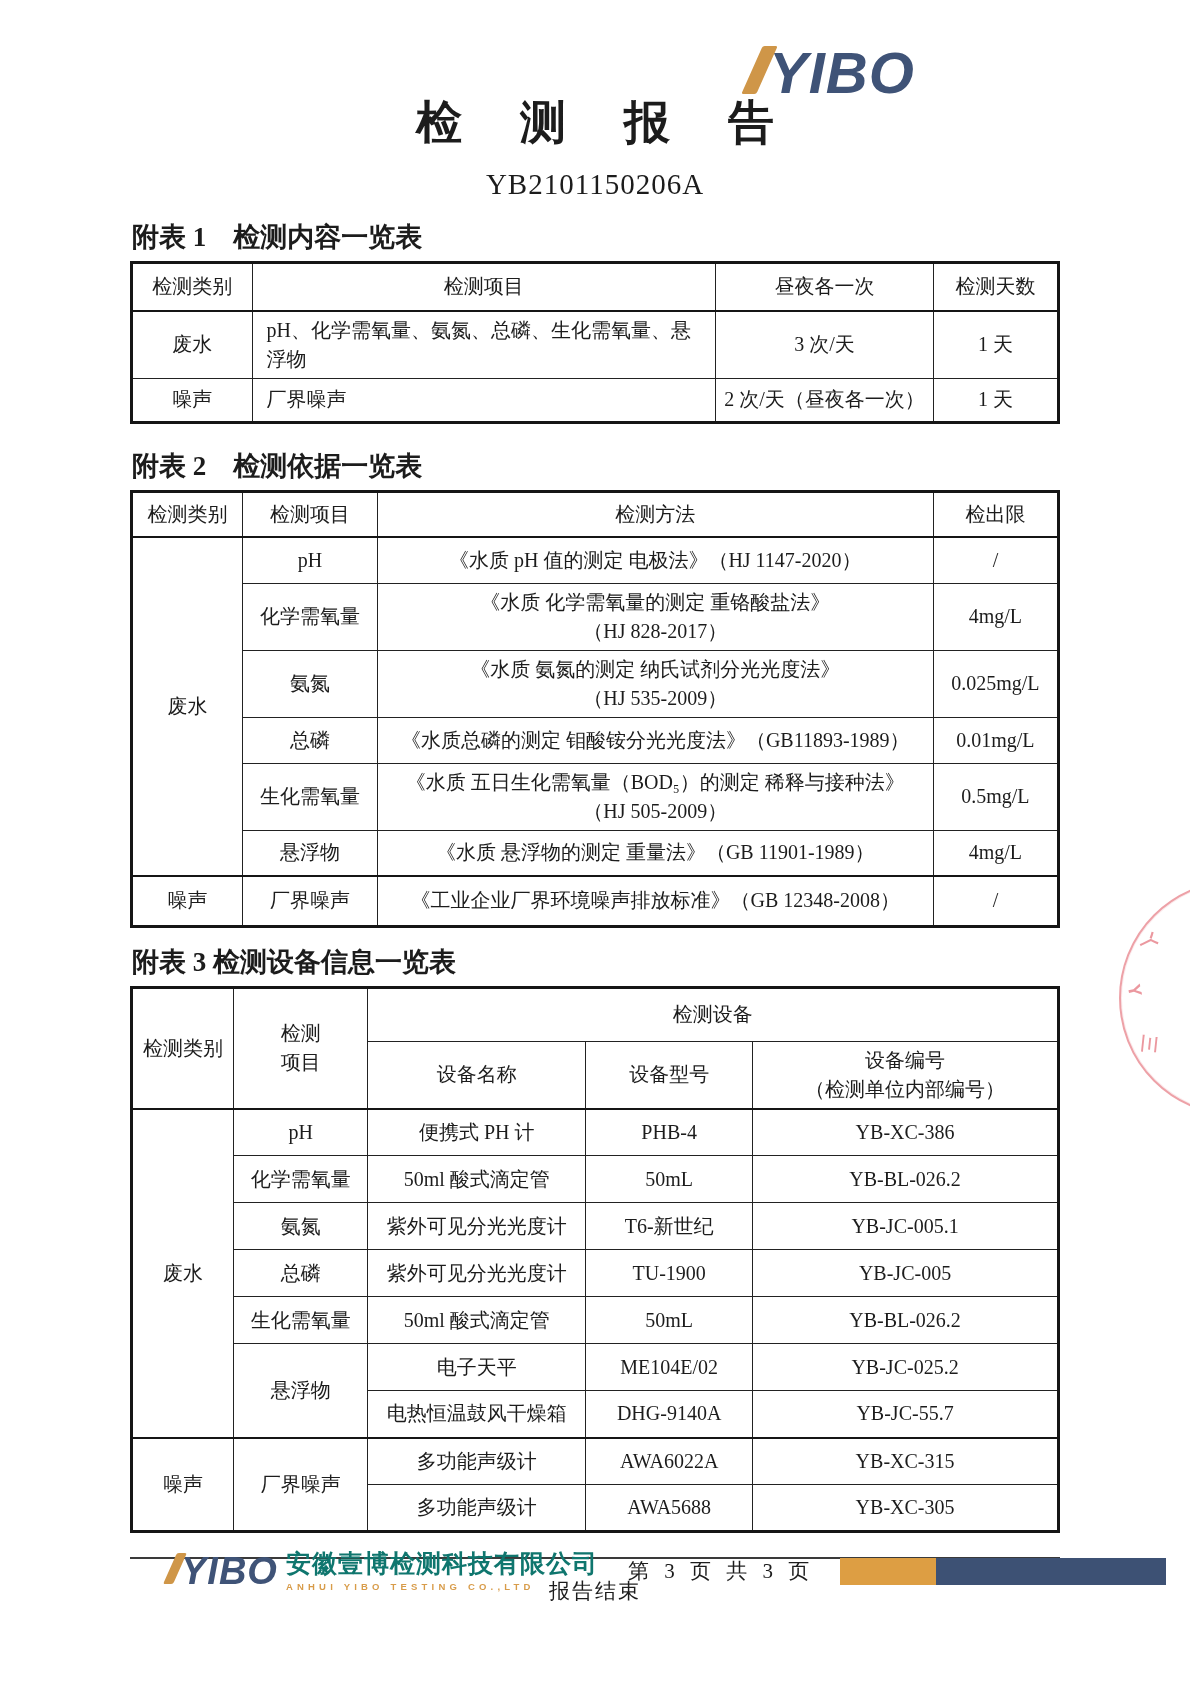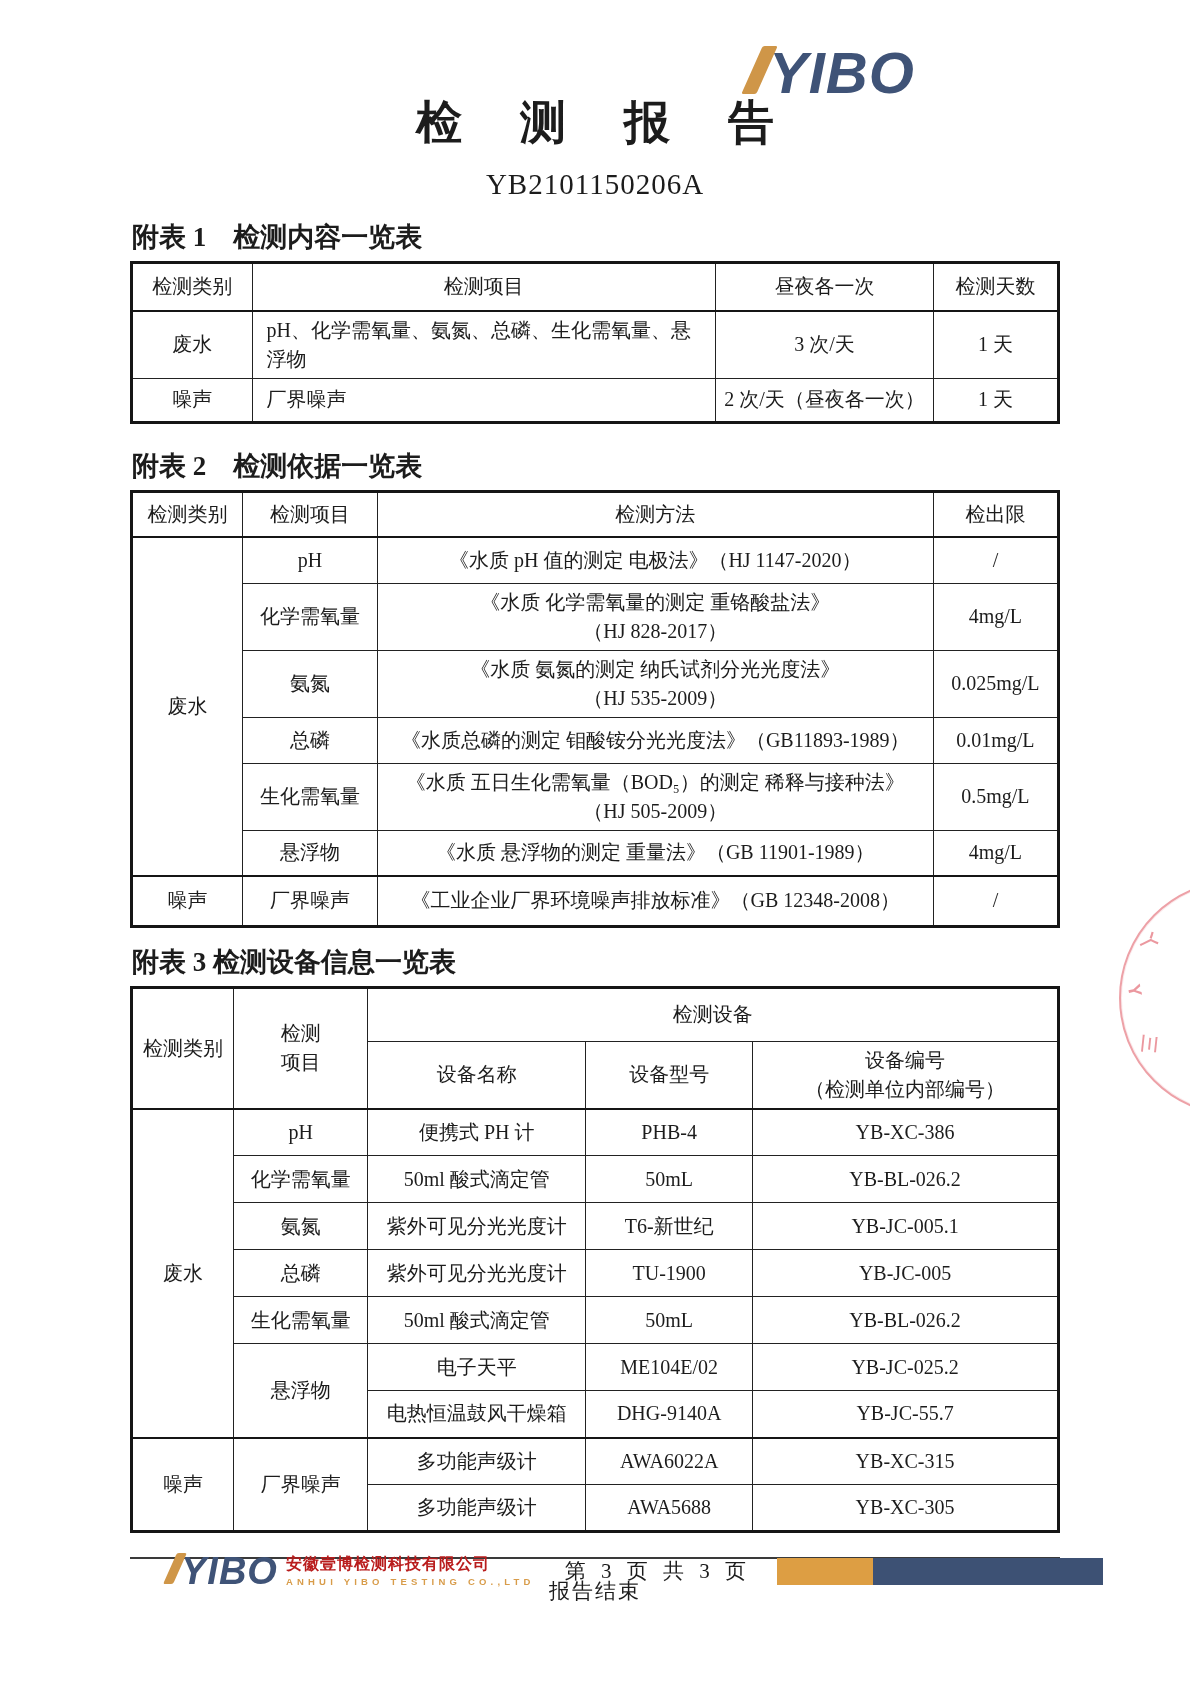--- a/index.html
+++ b/index.html
@@ -87,22 +87,22 @@
     position: absolute; left: 0; top: 1541px;
     width: 1190px; height: 60px;
     display: flex; align-items: center;
   }
   .logo-small { display: flex; align-items: flex-start; margin-left: 170px; }
   .logo-small .logo-slash { width: 10px; height: 31px; margin: 1px 1px 0 0; }
   .logo-small .logo-word { font-size: 38px; }
   .company { margin-left: 8px; display: flex; flex-direction: column; justify-content: center; }
   .company-cn {
     font-family: Liberation Sans, sans-serif;
-    font-weight: bold; color: #b91c1c;
-    font-size: 16px; line-height: 1.1; letter-spacing: 1px;
+    font-weight: bold; color: #0f766e;
+    font-size: 25px; line-height: 1.1; letter-spacing: 1px;
   }
   .company-en {
     font-family: "Liberation Sans", sans-serif;
     color: #d89c4a; font-size: 9.5px; font-weight: bold;
     letter-spacing: 4.2px; margin-top: 3px;
   }
   .page-no {
     margin-left: 30px; font-size: 21px; letter-spacing: 5px;
     white-space: nowrap;
   }

